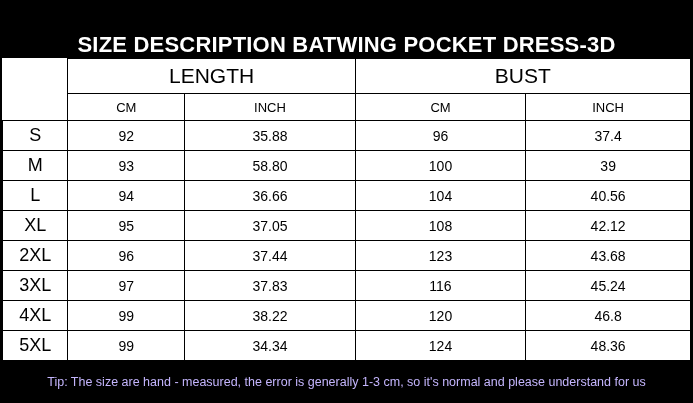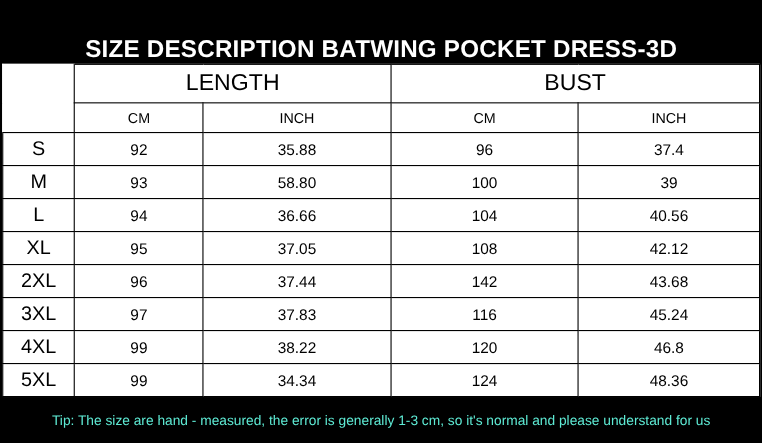--- a/index.html
+++ b/index.html
@@ -80,21 +80,21 @@
     font-size: 14px;
   }
   .col-size { width: 56px; }
   .col-len-cm { width: 100px; }
   .col-len-inch { width: 146px; }
   .col-bust-cm { width: 146px; }
   .col-bust-inch { width: 141px; }
   .tip-bar {
     height: 44px;
     background: #000;
-    color: #5eead4;
+    color: #c4b5fd;
     display: flex;
     align-items: center;
     justify-content: center;
     padding: 0 8px;
     box-sizing: border-box;
   }
   .tip-text {
     font-size: 12.5px;
     text-align: center;
     line-height: 1.3;
@@ -157,21 +157,21 @@
           <td class="size-cell">XL</td>
           <td class="data-cell">95</td>
           <td class="data-cell">37.05</td>
           <td class="data-cell">108</td>
           <td class="data-cell">42.12</td>
         </tr>
         <tr>
           <td class="size-cell">2XL</td>
           <td class="data-cell">96</td>
           <td class="data-cell">37.44</td>
-          <td class="data-cell">142</td>
+          <td class="data-cell">123</td>
           <td class="data-cell">43.68</td>
         </tr>
         <tr>
           <td class="size-cell">3XL</td>
           <td class="data-cell">97</td>
           <td class="data-cell">37.83</td>
           <td class="data-cell">116</td>
           <td class="data-cell">45.24</td>
         </tr>
         <tr>

